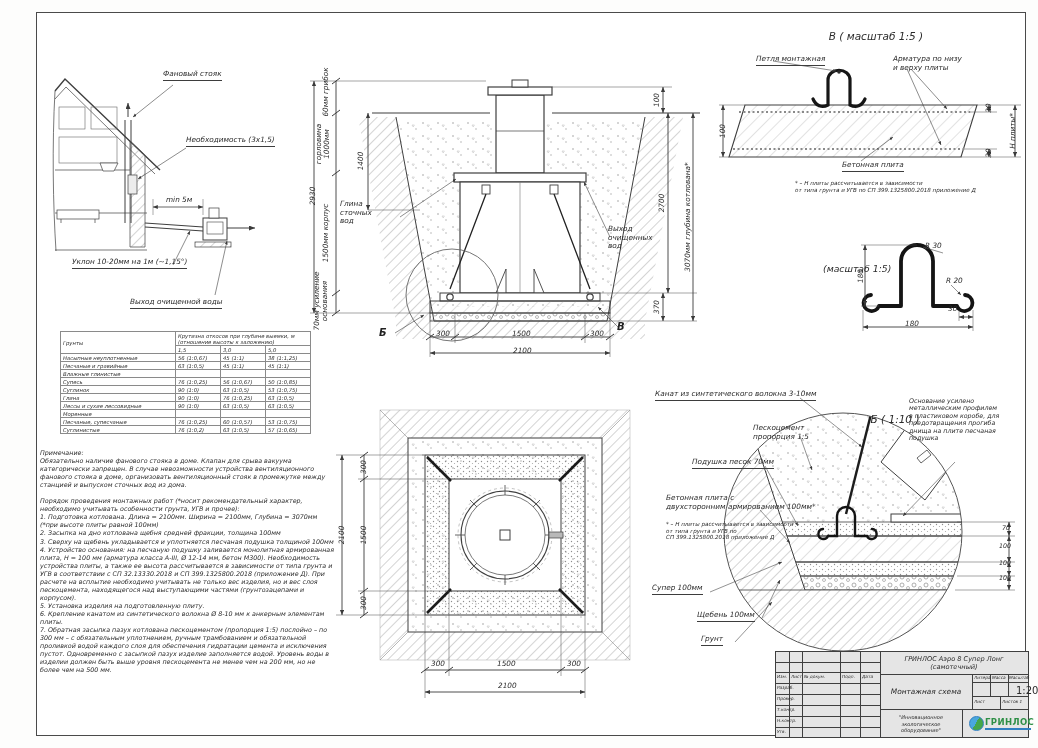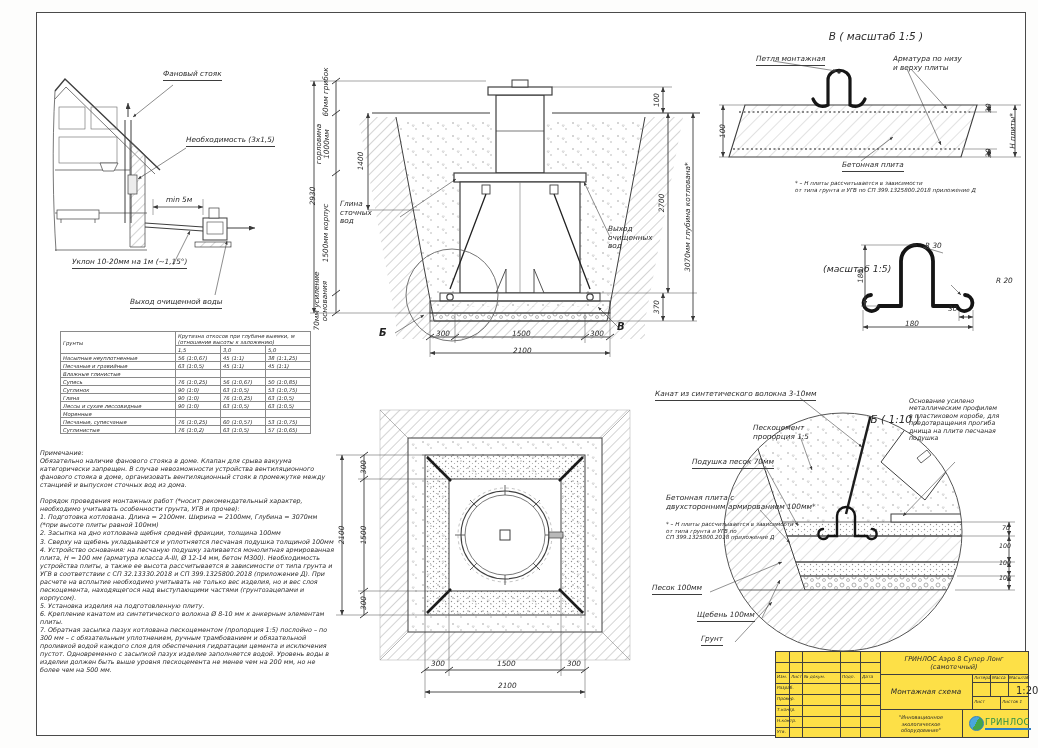--- a/index.html
+++ b/index.html
@@ -14,21 +14,21 @@
   .f6{font-size:6.3px;}
   .f5{font-size:5.6px;}
   .mk{font-size:10px;font-weight:bold;font-style:italic;color:#222;}
   #frame{position:absolute;left:36px;top:12px;width:988px;height:722px;border:1.3px solid #4a4a4a;background:#fff;}
   #soil-table{position:absolute;left:60px;top:331px;border-collapse:collapse;font-style:italic;font-size:5.3px;color:#333;background:#fff;}
   #soil-table td,#soil-table th{border:0.6px solid #8a8a8a;padding:0.5px 2px;font-weight:normal;text-align:left;vertical-align:middle;}
   #soil-table th{text-align:left;}
   #notes{position:absolute;left:40px;top:449px;width:296px;font-style:italic;font-size:6.35px;line-height:1.27;color:#2b2b2b;white-space:pre-line;}
   .tbline{position:absolute;background:#3f3f3f;}
   .tbtxt{position:absolute;font-style:italic;color:#2b2b2b;font-size:4.3px;line-height:1;}
-  #logo-text{font-style:normal;font-weight:normal;font-size:8.5px;color:#2e8f46;letter-spacing:0.4px;}
+  #logo-text{font-style:normal;font-weight:bold;font-size:8.5px;color:#2e8f46;letter-spacing:0.4px;}
   #logo-emblem{width:13px;height:13px;border-radius:50%;background:linear-gradient(120deg,#4aa7dd 46%,#45a649 46%);border:0.5px solid #2f7fc1;}
   #logo-tagline{width:46px;height:2px;background:#2f7fc1;}
   svg{overflow:visible;}
 </style>
 </head>
 <body>
 
 <svg class="abs" width="0" height="0">
   <defs>
     <pattern id="h1" width="7" height="7" patternUnits="userSpaceOnUse" patternTransform="rotate(45)">
@@ -258,21 +258,21 @@
     </g>
     <g stroke="#3a3a3a" stroke-width="0.9">
       <line x1="10" y1="10" x2="10" y2="71" marker-start="url(#ar)" marker-end="url(#ar)"></line>
       <line x1="8" y1="92" x2="118" y2="92" marker-start="url(#ar)" marker-end="url(#ar)"></line>
       <line x1="104" y1="82" x2="118" y2="82" marker-start="url(#ar)" marker-end="url(#ar)"></line>
     </g>
   </g>
 </svg>
 <div class="t f9" style="left:823px;top:264px">(масштаб 1:5)</div>
 <div class="t" style="left:925px;top:242px">R 30</div>
-<div class="t" style="left:996px;top:277px">R 20</div>
+<div class="t" style="left:946px;top:277px">R 20</div>
 <div class="t" style="left:948px;top:305px">30</div>
 <div class="t" style="left:905px;top:320px">180</div>
 <div class="v" style="left:861px;top:276px">180</div>
 
 <svg class="abs" style="left:695px;top:398px" width="340" height="266" viewBox="0 0 340 266">
   <defs>
     <clipPath id="cb">
         <circle cx="148" cy="134" r="119"></circle>
       </clipPath>
   </defs>
@@ -308,21 +308,21 @@
 <div class="t f10 c" style="left:845px;top:413px;width:100px">Б ( 1:10 )</div>
 <div class="t u" style="left:655px;top:390px">Канат из синтетического волокна 3-10мм</div>
 <div class="t" style="left:753px;top:424px">Пескоцемент
 пропорция 1:5</div>
 <div class="t u" style="left:692px;top:458px">Подушка песок 70мм</div>
 <div class="t" style="left:666px;top:494px">Бетонная плита с
 двухсторонним армированием 100мм*</div>
 <div class="t f5" style="left:666px;top:521px">* – Н плиты рассчитывается в зависимости
 от типа грунта и УГВ по
 СП 399.1325800.2018 приложение Д</div>
-<div class="t u" style="left:652px;top:584px">Песок 100мм</div>
+<div class="t u" style="left:652px;top:584px">Супер 100мм</div>
 <div class="t u" style="left:697px;top:611px">Щебень 100мм</div>
 <div class="t u" style="left:701px;top:635px">Грунт</div>
 <div class="t f6" style="left:909px;top:397px">Основание усилено
 металлическим профилем
 в пластиковом коробе, для
 предотвращения прогиба
 днища на плите песчаная
 подушка</div>
 <div class="t f6" style="left:1002px;top:524px">70</div>
 <div class="t f6" style="left:999px;top:542px">100</div>
@@ -422,21 +422,21 @@
 
 Порядок проведения монтажных работ (*носит рекомендательный характер, необходимо учитывать особенности грунта, УГВ и прочее):
 1. Подготовка котлована. Длина = 2100мм.  Ширина = 2100мм, Глубина = 3070мм (*при высоте плиты равной 100мм)
 2. Засыпка на дно котлована щебня средней фракции, толщина 100мм
 3. Сверху на щебень укладывается и уплотняется песчаная подушка толщиной 100мм
 4. Устройство основания: на песчаную подушку заливается монолитная армированная плита, Н = 100 мм (арматура класса А-III, Ø 12-14 мм, бетон М300). Необходимость устройства плиты, а также ее высота рассчитывается в зависимости от типа грунта и УГВ в соответствии с СП 32.13330.2018 и СП 399.1325800.2018 (приложение Д). При расчете на всплытие необходимо учитывать не только вес изделия, но и вес слоя пескоцемента, находящегося над выступающими частями (грунтозацепами и корпусом).
 5. Установка изделия на подготовленную плиту.
 6. Крепление канатом из синтетического волокна Ø 8-10 мм к анкерным элементам плиты.
 7. Обратная засыпка пазух котлована пескоцементом (пропорция 1:5) послойно – по 300 мм – с обязательным уплотнением, ручным трамбованием и обязательной проливкой водой каждого слоя для обеспечения гидратации цемента и исключения пустот. Одновременно с засыпкой пазух изделие заполняется водой. Уровень воды в изделии должен быть выше уровня пескоцемента не менее чем на 200 мм, но не более чем на 500 мм.</div>
 
-<div class="abs" style="left:775px;top:651px;width:252px;height:85px;border:1.2px solid #3f3f3f;background:#fde047">
+<div class="abs" style="left:775px;top:651px;width:252px;height:85px;border:1.2px solid #3f3f3f;background:#e5e5e5">
 
   <div class="tbline" style="left:13px;top:0;width:0.6px;height:85px"></div>
   <div class="tbline" style="left:26px;top:0;width:0.6px;height:85px"></div>
   <div class="tbline" style="left:64px;top:0;width:0.6px;height:85px"></div>
   <div class="tbline" style="left:84px;top:0;width:0.6px;height:85px"></div>
   <div class="tbline" style="left:104px;top:0;width:0.9px;height:85px"></div>
   <div class="tbline" style="left:0;top:10px;width:104px;height:0.6px"></div>
   <div class="tbline" style="left:0;top:20px;width:104px;height:0.6px"></div>
   <div class="tbline" style="left:0;top:31px;width:104px;height:0.6px"></div>
   <div class="tbline" style="left:0;top:42px;width:104px;height:0.6px"></div>

